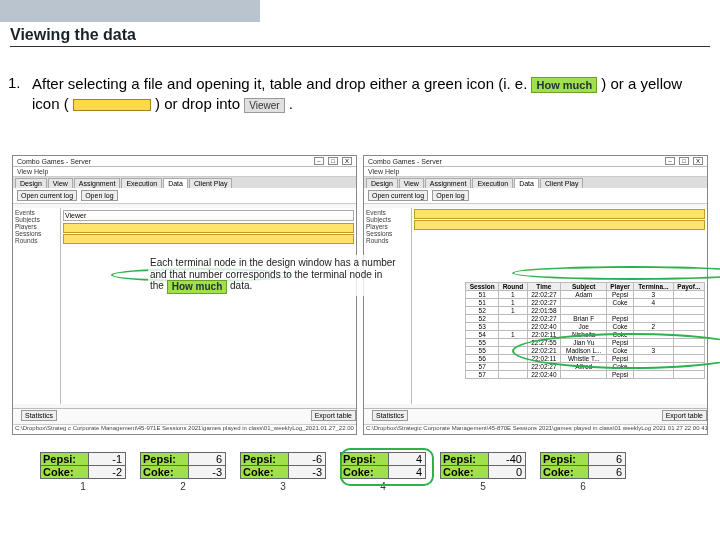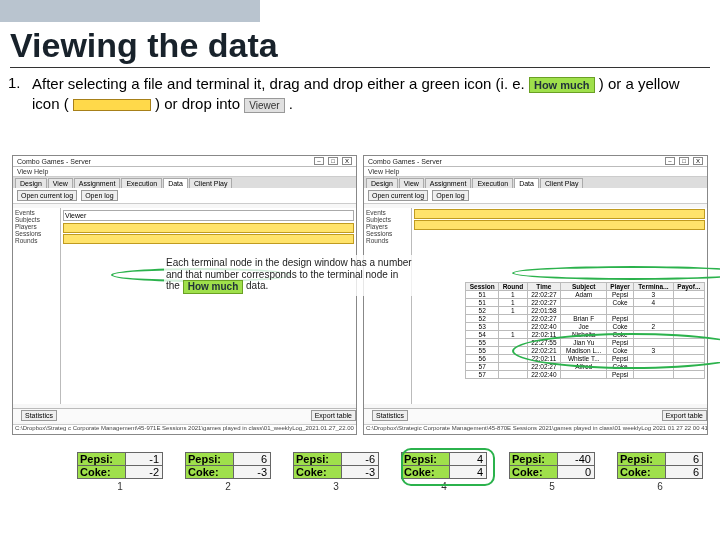--- a/index.html
+++ b/index.html
@@ -6,21 +6,21 @@
   body {
     width: 720px; height: 540px;
     font-family: Verdana, Geneva, sans-serif;
     background: #fff;
     position: relative;
     overflow: hidden;
   }
   .top-bar { height: 22px; width: 100%; display: flex; }
   .top-grey { width: 260px; background: #b9c4cf; height: 100%; }
   .top-white { flex: 1; }
-  .title { font-size: 34px; padding: 4px 10px 2px 10px; color: #18222b; }
+  .title { font-size: 16px; padding: 4px 10px 2px 10px; color: #18222b; }
   .title-underline { height: 0; border-top: 1px solid #333; margin: 0 10px 8px 10px; }
   .ol-num { position: absolute; left: 8px; top: 74px; font-size: 15px; }
   .body-text { position: absolute; left: 32px; top: 74px; width: 665px; font-size: 15px; line-height: 1.35; }
   .chip-green { display: inline-block; background: #9fe04b; border: 1px solid #6aa024; padding: 0 4px; font-size: 11px; font-weight: bold; color: #22323a; vertical-align: middle; text-align: right; }
   .chip-yellow { display: inline-block; background: #ffd94a; border: 1px solid #a78019; padding: 0 4px; font-size: 10px; color: #6a5200; vertical-align: middle; width: 78px; height: 12px; }
   .chip-grey { display: inline-block; background: #e0e0e0; border: 1px solid #999; padding: 0 4px; font-size: 10px; color: #333; vertical-align: middle; }
   
   .panels { position: absolute; left: 12px; top: 155px; width: 696px; height: 280px; display: flex; gap: 6px; }
   .panel { flex: 1; border: 1px solid #888; background: #f7f7f7; font-size: 8px; position: relative; }
   .panel-titlebar { background: #fff; border-bottom: 1px solid #bbb; padding: 1px 4px; font-size: 7px; display: flex; align-items: center; }
@@ -33,31 +33,31 @@
   .tab.active { background: #fff; }
   .toolbar { background: #fff; border-bottom: 1px solid #ccc; padding: 2px 4px; display: flex; gap: 4px; }
   .btn { border: 1px solid #999; background: #efefef; font-size: 7px; padding: 1px 3px; }
   .tree { position: absolute; left: 0; top: 52px; width: 48px; bottom: 30px; border-right: 1px solid #bbb; background: #fff; font-size: 6.5px; padding: 1px; }
   .tree-item { padding: 0 1px; color: #3b3b3b; white-space: nowrap; overflow: hidden; }
   .viewer-area { position: absolute; left: 48px; right: 0; top: 52px; bottom: 30px; background: #fff; font-size: 7px; }
   .viewer-title { border: 1px solid #aaa; margin: 2px; padding: 1px; }
   .yellow-row { margin: 1px 2px; background: #ffe36b; border: 1px solid #c09b20; height: 10px; }
   .green-circle { position: absolute; border: 2px solid #2bb24c; border-radius: 50% / 50%; pointer-events: none; }
   .green-ring-left { left: 50px; top: 60px; width: 180px; height: 14px; }
-  .annotation { position: absolute; left: 164px; top: 255px; width: 252px; font-size: 10px; color: #222; line-height: 1.15; background: rgba(255,255,255,0.8); padding: 2px; }
+  .annotation { position: absolute; left: 148px; top: 255px; width: 252px; font-size: 10px; color: #222; line-height: 1.15; background: rgba(255,255,255,0.8); padding: 2px; }
   .annotation .chip-green { font-size: 10px; }
   .export-bar { position: absolute; left: 0; right: 0; bottom: 12px; height: 14px; border-top: 1px solid #bbb; display: flex; align-items: center; font-size: 7px; background: #fafafa; }
   .footpath { position: absolute; left: 0; right: 0; bottom: 0; height: 10px; font-size: 6px; color: #444; padding: 0 2px; overflow: hidden; white-space: nowrap; background: #fff; border-top: 1px solid #ccc; }
   .data-table { position: absolute; right: 2px; top: 74px; width: 240px; font-size: 6.5px; border-collapse: collapse; }
   .data-table th, .data-table td { border: 1px solid #bbb; padding: 0 1px; text-align: center; white-space: nowrap; }
   .data-table th { background: #eee; }
   .green-ring-right-top { left: 100px; top: 58px; width: 240px; height: 14px; }
   .green-ring-right-table { left: 100px; top: 125px; width: 240px; height: 36px; }
   
-  .card-row { position: absolute; left: 40px; top: 452px; width: 640px; display: flex; gap: 22px; margin-left: 37px; }
+  .card-row { position: absolute; left: 40px; top: 452px; width: 640px; display: flex; gap: 14px; }
   .card { border: 1px solid #666; width: 86px; background: #f0f0f0; }
   .card-top, .card-bot { display: flex; font-size: 11px; }
   .card-label { width: 48px; background: #9fe04b; font-weight: bold; padding: 0 2px; border-right: 1px solid #666; }
   .card-val { flex: 1; text-align: right; padding: 0 3px; background: #f4f4f4; }
   .card-top { border-bottom: 1px solid #666; }
   .card-highlight { position: absolute; border: 2px solid #2bb24c; border-radius: 10px; width: 94px; height: 38px; top: -4px; }
   .card-num { text-align: center; font-size: 10px; margin-top: 2px; color: #333; }
   .card-wrap { position: relative; }
 </style>
 </head>
@@ -66,21 +66,21 @@
 <div class="top-bar">
   <div class="top-grey"></div>
     <div class="top-white"></div>
 </div>
 
 <h1 class="title">Viewing the data</h1>
 <div class="title-underline"></div>
 
 <div class="ol-num">1.</div>
 <p class="body-text">
-  <span>After selecting a file and terminal it, drag and drop either a green icon (i. e. </span>
+  <span>After selecting a file and opening it, table and drop either a green icon (i. e. </span>
   <span class="chip-green">How much</span>
   <span>) or a yellow icon (</span>
   <span class="chip-yellow"></span>
   <span>) or drop into</span>
   <span class="chip-grey">Viewer</span>
   <span>.</span>
 </p>
 
 <div class="panels">
 

